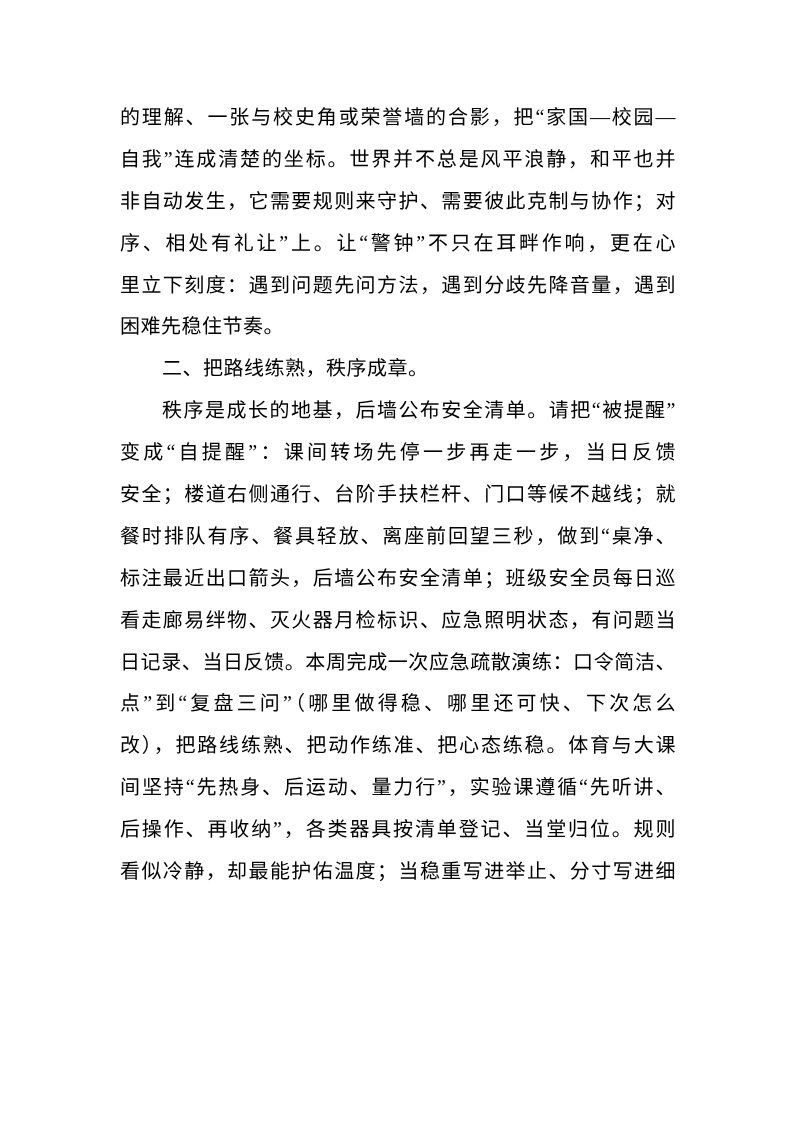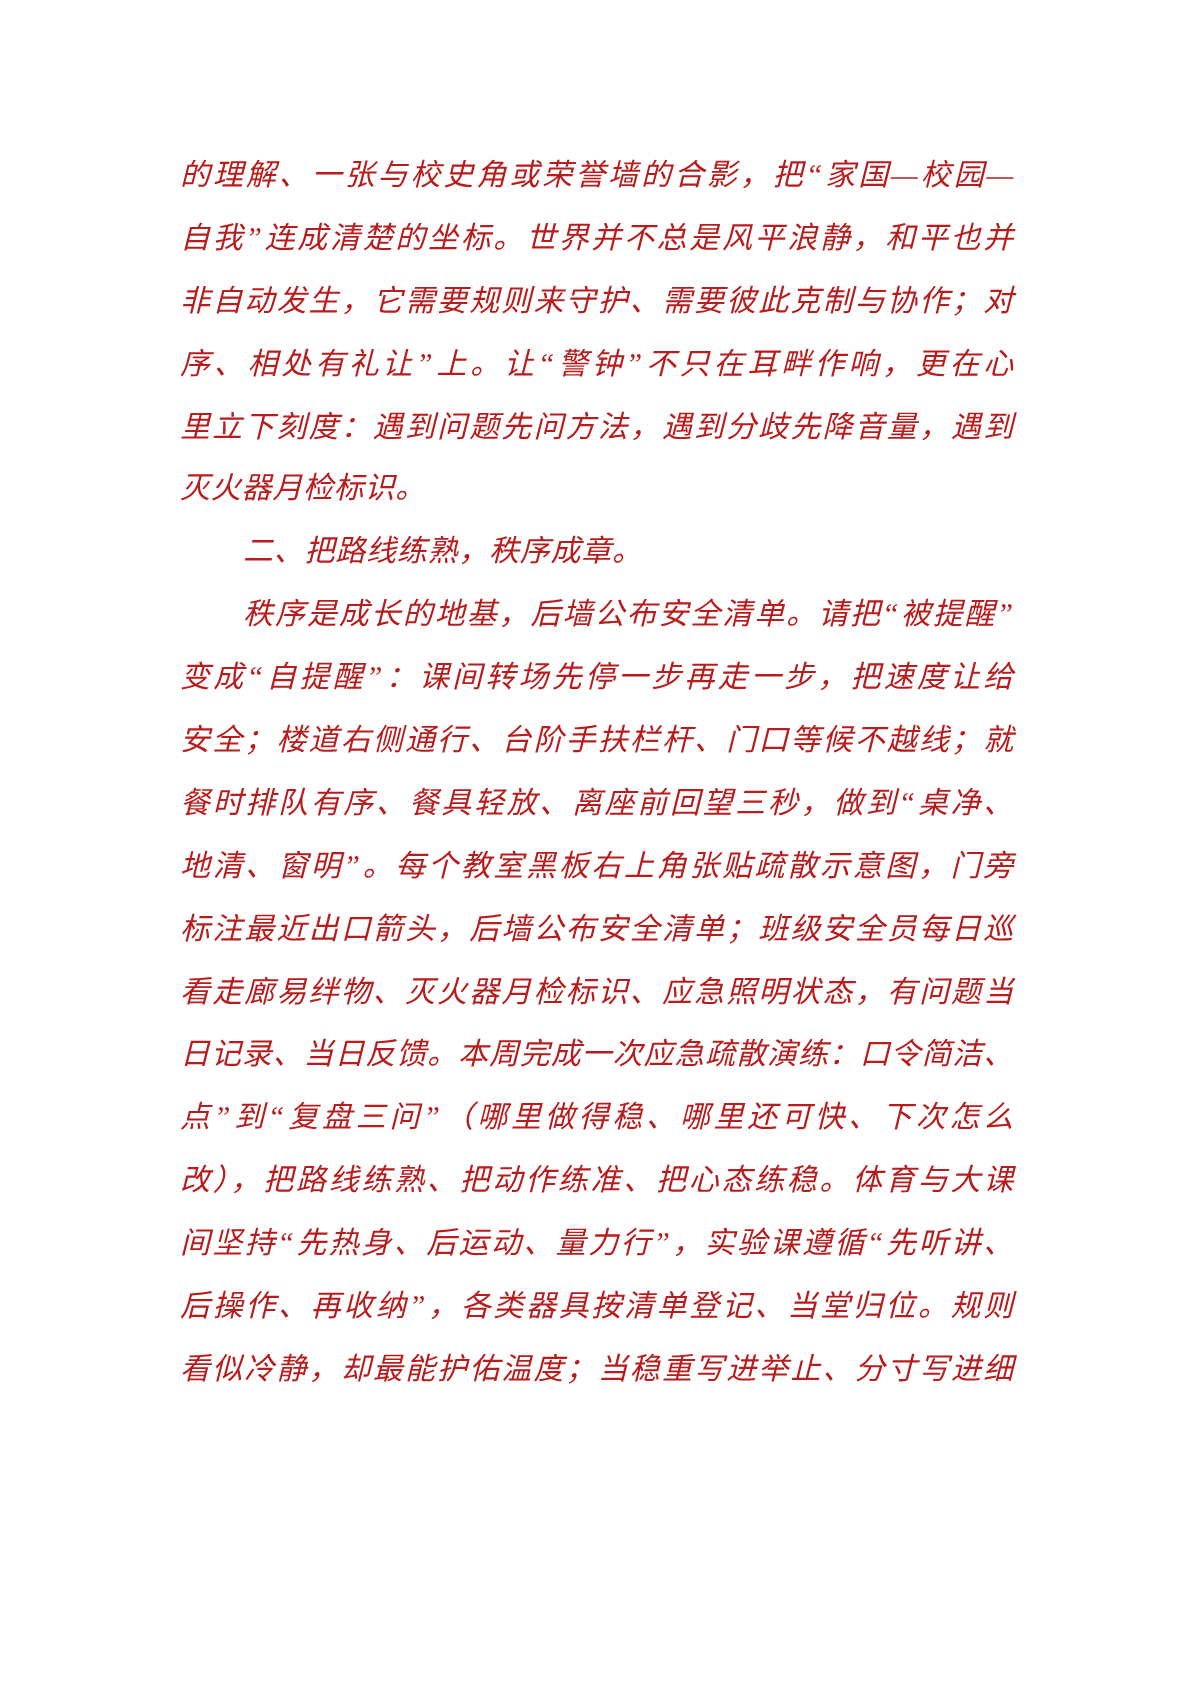--- a/index.html
+++ b/index.html
@@ -42,38 +42,37 @@
     text-justify: inter-character;
   }
   .line.indent {
     text-indent: 2.1em;
   }
 </style>
 </head>
 <body style="background: rgb(255, 255, 255);">
 
 <div class="page">
-  <div class="content" id="content" style="color: #b91c1c; font-style: italic;">
+  <div class="content" id="content" style="color: #000000;">
       <div class="paragraph body">
         <div class="line justify">的理解、一张与校史角或荣誉墙的合影，把“家国—校园—</div>
         <div class="line justify">自我”连成清楚的坐标。世界并不总是风平浪静，和平也并</div>
         <div class="line justify">非自动发生，它需要规则来守护、需要彼此克制与协作；对</div>
         <div class="line justify">序、相处有礼让”上。让“警钟”不只在耳畔作响，更在心</div>
         <div class="line justify">里立下刻度：遇到问题先问方法，遇到分歧先降音量，遇到</div>
-        <div class="line">灭火器月检标识。</div>
+        <div class="line">困难先稳住节奏。</div>
       </div>
       <div class="paragraph heading">
         <div class="line indent">二、把路线练熟，秩序成章。</div>
       </div>
       <div class="paragraph body">
         <div class="line justify indent">秩序是成长的地基，后墙公布安全清单。请把“被提醒”</div>
-        <div class="line justify">变成“自提醒”：课间转场先停一步再走一步，把速度让给</div>
+        <div class="line justify">变成“自提醒”：课间转场先停一步再走一步，当日反馈</div>
         <div class="line justify">安全；楼道右侧通行、台阶手扶栏杆、门口等候不越线；就</div>
         <div class="line justify">餐时排队有序、餐具轻放、离座前回望三秒，做到“桌净、</div>
-        <div class="line justify">地清、窗明”。每个教室黑板右上角张贴疏散示意图，门旁</div>
         <div class="line justify">标注最近出口箭头，后墙公布安全清单；班级安全员每日巡</div>
         <div class="line justify">看走廊易绊物、灭火器月检标识、应急照明状态，有问题当</div>
         <div class="line justify">日记录、当日反馈。本周完成一次应急疏散演练：口令简洁、</div>
         <div class="line justify">点”到“复盘三问”（哪里做得稳、哪里还可快、下次怎么</div>
         <div class="line justify">改），把路线练熟、把动作练准、把心态练稳。体育与大课</div>
         <div class="line justify">间坚持“先热身、后运动、量力行”，实验课遵循“先听讲、</div>
         <div class="line justify">后操作、再收纳”，各类器具按清单登记、当堂归位。规则</div>
         <div class="line justify">看似冷静，却最能护佑温度；当稳重写进举止、分寸写进细</div>
       </div>
     </div>

